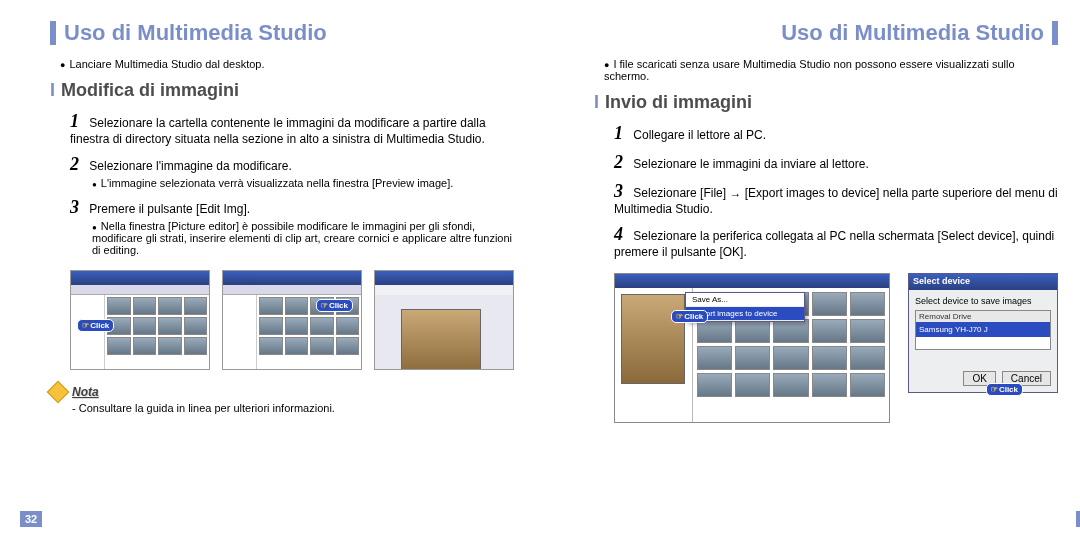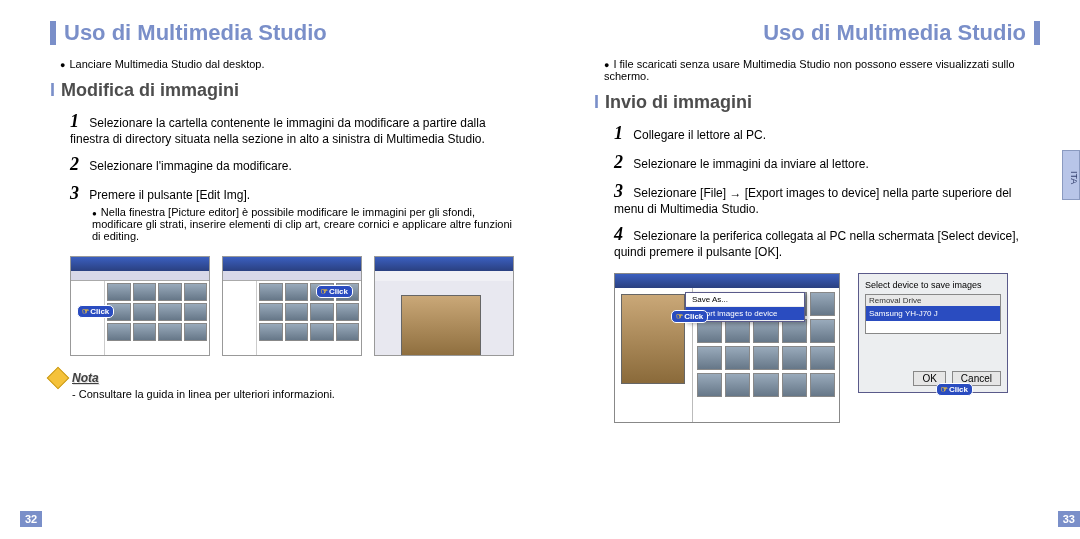--- a/index.html
+++ b/index.html
@@ -214,21 +214,21 @@
     border: 1px solid #8a9ac0;
   }
   
   .right-shots {
     display: flex;
     gap: 18px;
     margin: 14px 0 0 20px;
     align-items: flex-start;
   }
   .studio-shot {
-    width: 226px;
+    width: 276px;
     height: 150px;
     border: 1px solid #888;
     background: #eceef6;
     position: relative;
     overflow: hidden;
   }
   .studio-shot .shot-header { height: 14px; }
   .studio-shot .studio-body {
     position: absolute; top: 14px; left:0; right:0; bottom:0;
     display: flex;
@@ -319,20 +319,21 @@
     </div>
 
     <div class="steps">
       <div class="step">
         <span class="step-num">1</span>
         <span class="step-text">Selezionare la cartella contenente le immagini da modificare a partire dalla finestra di directory situata nella sezione in alto a sinistra di Multimedia Studio.</span>
       </div>
       <div class="step">
         <span class="step-num">2</span>
         <span class="step-text">Selezionare l'immagine da modificare.</span>
+        <div class="sub-bullet">L'immagine selezionata verrà visualizzata nella finestra [Preview image].</div>
       </div>
       <div class="step">
         <span class="step-num">3</span>
         <span class="step-text">Premere il pulsante [Edit Img].</span>
         <div class="sub-bullet">Nella finestra [Picture editor] è possibile modificare le immagini per gli sfondi, modificare gli strati, inserire elementi di clip art, creare cornici e applicare altre funzioni di editing.</div>
       </div>
     </div>
 
     <div class="screenshots">
       <div class="shot">
@@ -461,20 +462,21 @@
           </div>
         </div>
         <div class="menu-pop">
           <div>Save As...</div>
           <div class="hl">Export images to device</div>
         </div>
         <div class="click-badge" style="top:36px;left:56px"><span class="hand">☞</span><span>Click</span></div>
       </div>
 
       <div class="dialog-shot">
+        <div class="dialog-title">Select device</div>
         <div class="dialog-body">
           <div>Select device to save images</div>
           <div class="dialog-list">
             <div style="font-size:8px;padding:1px 3px;background:#e8e8e8;color:#333">Removal Drive</div>
             <div class="sel">Samsung YH-J70 J</div>
           </div>
           <div class="dialog-btns">
             <button>OK</button>
             <button>Cancel</button>
           </div>

